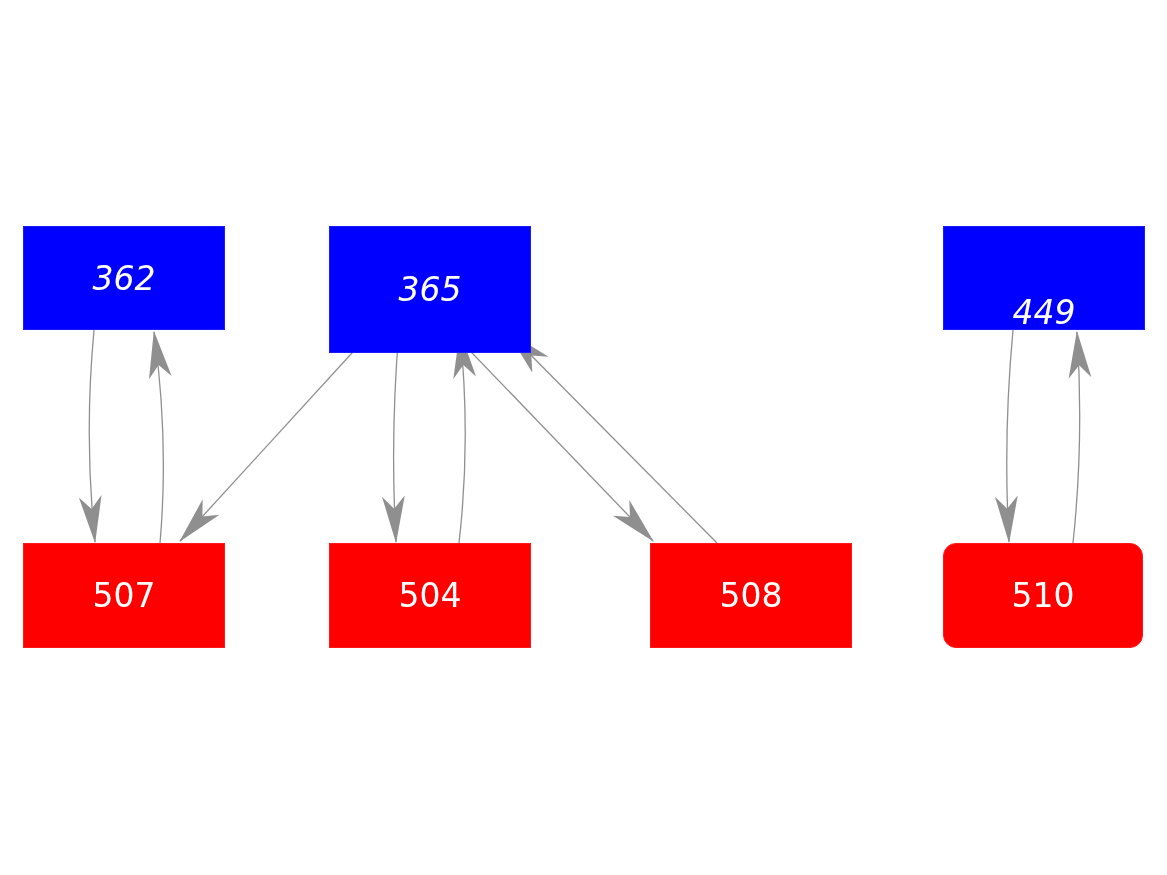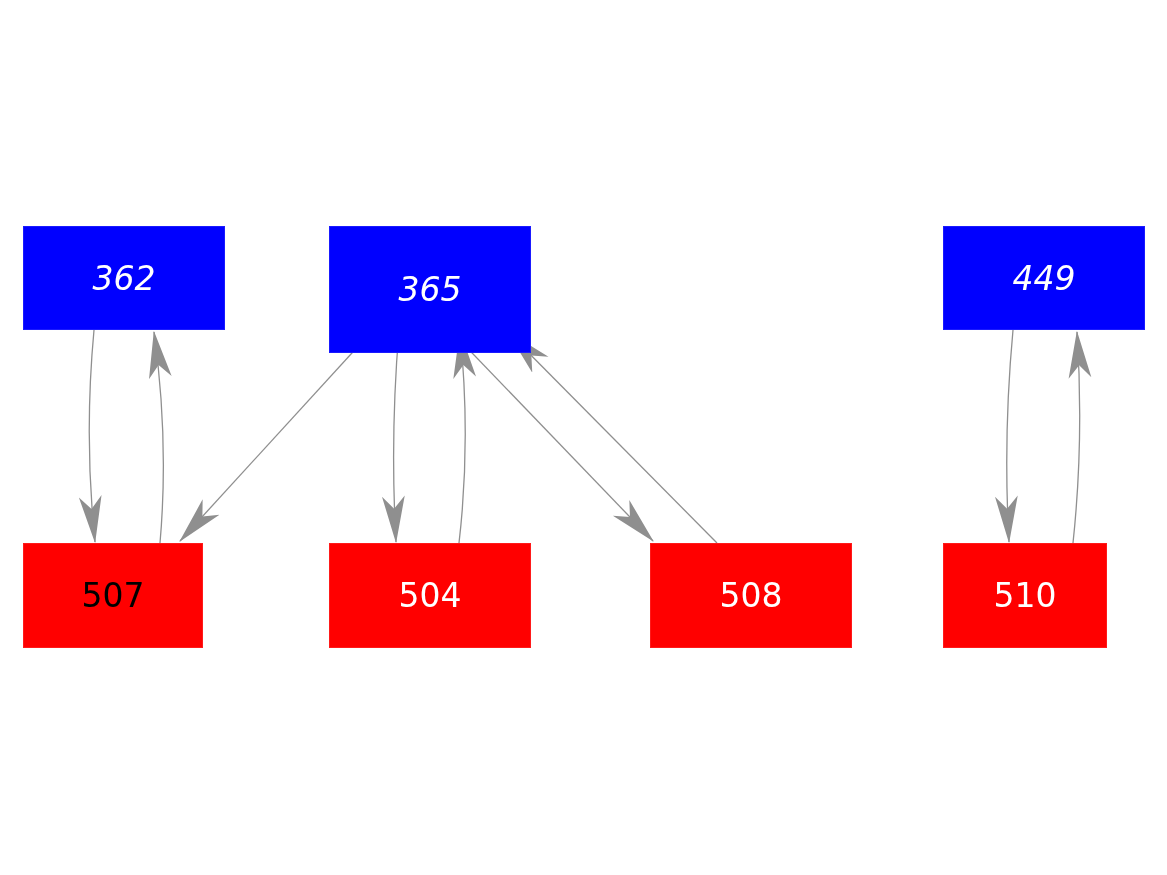--- a/index.html
+++ b/index.html
@@ -58,29 +58,29 @@
         <path d="M 1073 543 Q 1084 440 1077 332" fill="none" stroke="#8f8f8f" stroke-width="1.3" marker-end="url(#arrowhead)"></path>
       </g>
   </svg>
   <div id="node-layer">
       <div class="node blue" style="left: 23px; top: 226px; width: 202px; height: 104px; background: rgb(0, 0, 255); color: rgb(255, 255, 255);">
         <span>362</span>
       </div>
       <div class="node blue" style="left: 329px; top: 226px; width: 202px; height: 127px; background: rgb(0, 0, 255); color: rgb(255, 255, 255);">
         <span>365</span>
       </div>
-      <div class="node blue" style="left: 943px; top: 226px; width: 202px; height: 104px; background: rgb(0, 0, 255); color: rgb(255, 255, 255);">
+      <div class="node blue" style="left: 943px; top: 226px; width: 202px; height: 104px; background: rgb(0, 0, 255); color: rgb(255, 255, 255); align-items: flex-end;">
         <span>449</span>
       </div>
-      <div class="node red" style="left: 23px; top: 543px; width: 180px; height: 105px; background: rgb(255, 0, 0); color: #000000;">
+      <div class="node red" style="left: 23px; top: 543px; width: 202px; height: 105px; background: rgb(255, 0, 0); color: #ffffff;">
         <span>507</span>
       </div>
       <div class="node red" style="left: 329px; top: 543px; width: 202px; height: 105px; background: rgb(255, 0, 0); color: rgb(255, 255, 255);">
         <span>504</span>
       </div>
       <div class="node red" style="left: 637px; top: 543px; width: 202px; height: 105px; background: rgb(255, 0, 0); color: rgb(255, 255, 255); margin-left: 13px;">
         <span>508</span>
       </div>
-      <div class="node red" style="left: 943px; top: 543px; width: 164px; height: 105px; background: rgb(255, 0, 0); color: rgb(255, 255, 255);">
+      <div class="node red" style="left: 943px; top: 543px; width: 200px; height: 105px; background: rgb(255, 0, 0); color: rgb(255, 255, 255); border-radius: 13px;">
         <span>510</span>
       </div>
     </div>
 </div>
 
 </body></html>

